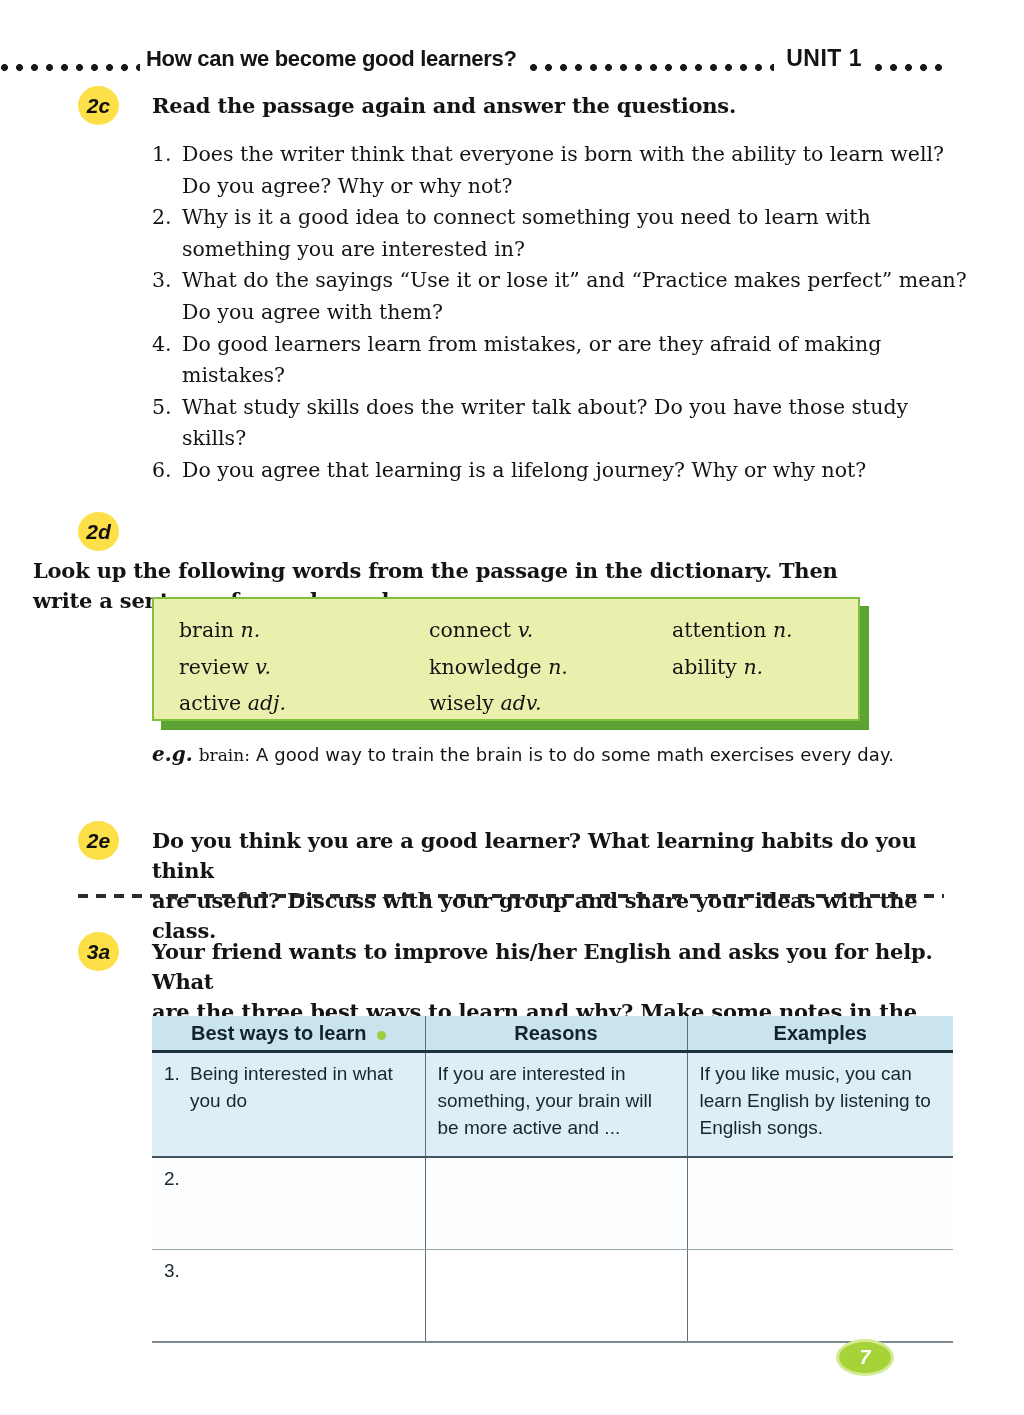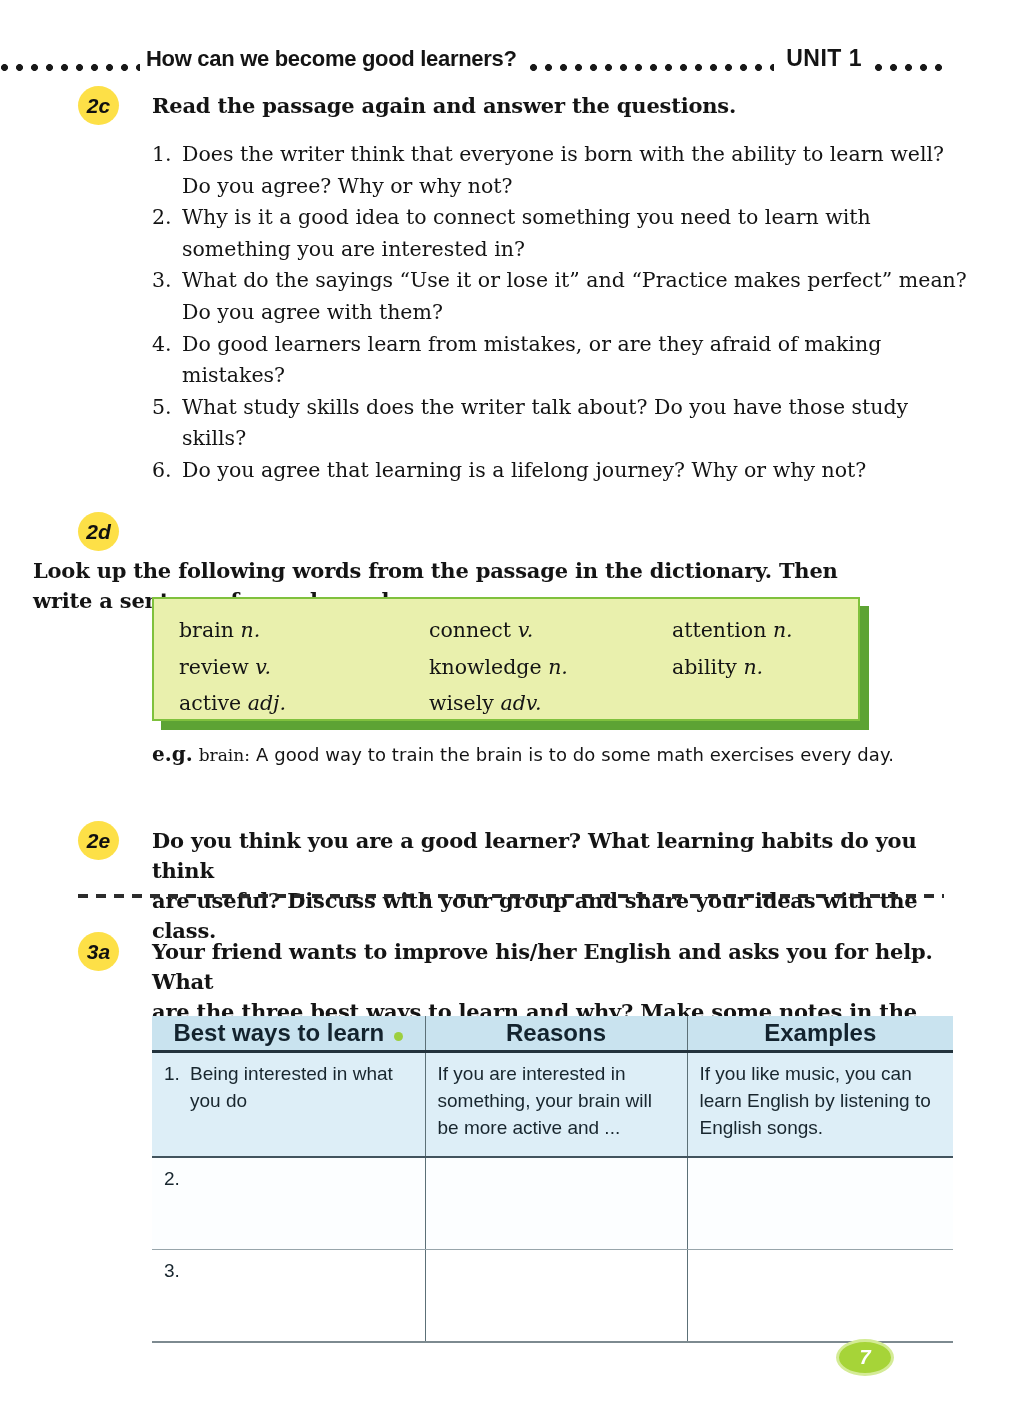--- a/index.html
+++ b/index.html
@@ -51,36 +51,36 @@
     position:absolute;top:597px;left:152px;width:708px;height:124px;box-sizing:border-box;
     background:#e9f0ad;border:2px solid #7fc13d;box-shadow:9px 9px 0 #5da334;
     padding:13px 0 0 25px;
   }
   .wb-grid{display:grid;grid-template-columns:250px 243px 1fr;}
   .wb-cell{font-size:20.5px;line-height:36.5px;white-space:nowrap;}
   .pos{font-style:italic;}
 
   
   #example{position:absolute;top:742px;left:152px;width:860px;white-space:nowrap;}
-  .eg-prefix{font-weight:bold;font-size:20px;}
+  .eg-prefix{font-weight:bold;font-style:italic;font-size:20px;}
   .eg-word{font-size:17px;margin-left:6px;}
   .eg-sentence{font-family:"DejaVu Sans", sans-serif;font-size:18px;margin-left:6px;letter-spacing:0.1px;}
 
   
   #divider{
     position:absolute;top:894px;left:78px;width:866px;height:4px;
     background:repeating-linear-gradient(90deg,#2c2c2c 0 10px,transparent 10px 18px);
   }
 
   
   #chart{position:absolute;top:1016px;left:152px;width:801px;font-family:"Liberation Sans", sans-serif;}
   #chart table{border-collapse:collapse;table-layout:fixed;width:801px;}
   #chart th{
     background:#c9e3ef;height:34px;border-bottom:3px solid #23333d;
-    font-size:24px;color:#13232e;font-weight:bold;padding:0;vertical-align:middle;
+    font-size:20px;color:#13232e;font-weight:bold;padding:0;vertical-align:middle;
   }
   #chart th + th, #chart td + td{border-left:1.5px solid #5c7077;}
   #chart td{vertical-align:top;padding:7px 10px 0 12px;font-size:19px;line-height:27px;color:#18262e;}
   #chart tr.r1 td{height:96px;background:#ddeef7;border-bottom:2px solid #42545e;}
   #chart tr.r2 td{height:84px;background:#fcfeff;border-bottom:1.5px solid #97a5ab;}
   #chart tr.r3 td{height:84px;background:#ffffff;border-bottom:2px solid #7d8a90;}
   .cell-num{display:flex;}
   .cn{width:26px;flex-shrink:0;}
   .ct{flex:1;}
   .leaf-dot{display:inline-block;width:9px;height:9px;border-radius:50%;background:#9ccf3f;margin-left:10px;}

